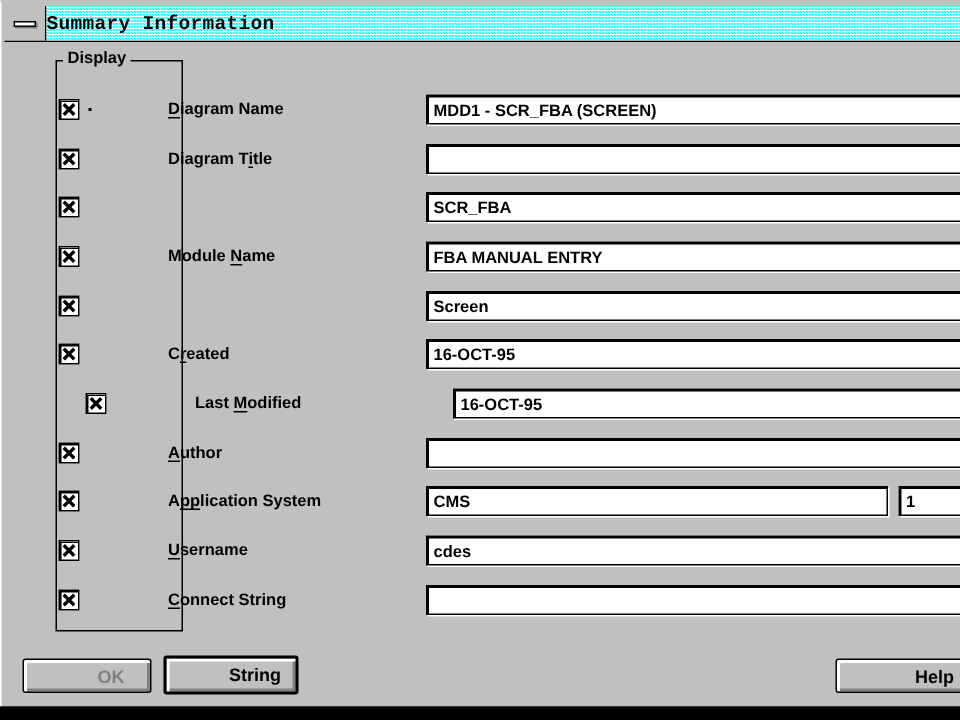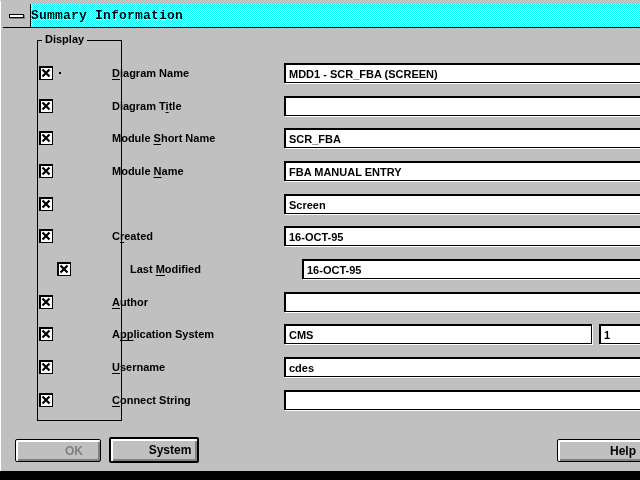--- a/index.html
+++ b/index.html
@@ -141,21 +141,20 @@
     <input class="field-input" type="text" value="" style="">
 
   </div>
 
   <div class="row" style="top: 126px;">
     <span class="checkbox">
       <svg width="10" height="10" viewBox="0 0 10 10">
         <path d="M1.5 1.5 L8.5 8.5 M8.5 1.5 L1.5 8.5" stroke="#000000" stroke-width="2.2" fill="none"></path>
       </svg>
     </span>
-    <span class="row-label">Module <u>S</u>hort Name</span>
     <input class="field-input" type="text" value="SCR_FBA" style="">
 
   </div>
 
   <div class="row" style="top: 159px; padding-left: 12px;">
     <span class="checkbox">
       <svg width="10" height="10" viewBox="0 0 10 10">
         <path d="M1.5 1.5 L8.5 8.5 M8.5 1.5 L1.5 8.5" stroke="#000000" stroke-width="2.2" fill="none"></path>
       </svg>
     </span>
@@ -235,18 +234,18 @@
         <path d="M1.5 1.5 L8.5 8.5 M8.5 1.5 L1.5 8.5" stroke="#000000" stroke-width="2.2" fill="none"></path>
       </svg>
     </span>
     <span class="row-label"><u>C</u>onnect String</span>
     <input class="field-input" type="text" value="" style="">
 
   </div>
 </div>
 
   <button class="btn btn-ok" disabled="">OK</button>
-  <button class="btn btn-cancel">System</button>
+  <button class="btn btn-cancel">String</button>
   <button class="btn btn-help">Help</button>
 
 </div>
 
 <div class="desktop-strip"></div>
 
 </body></html>

